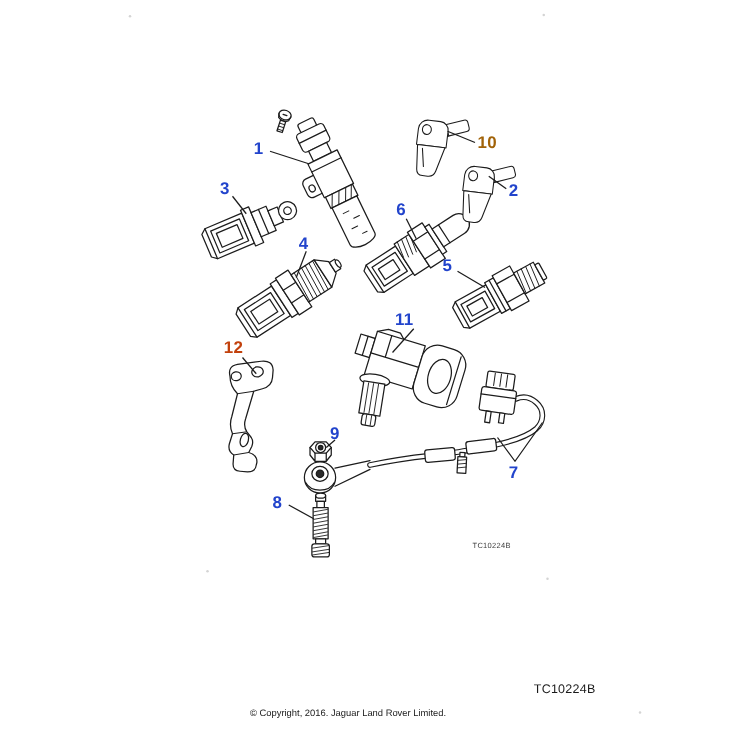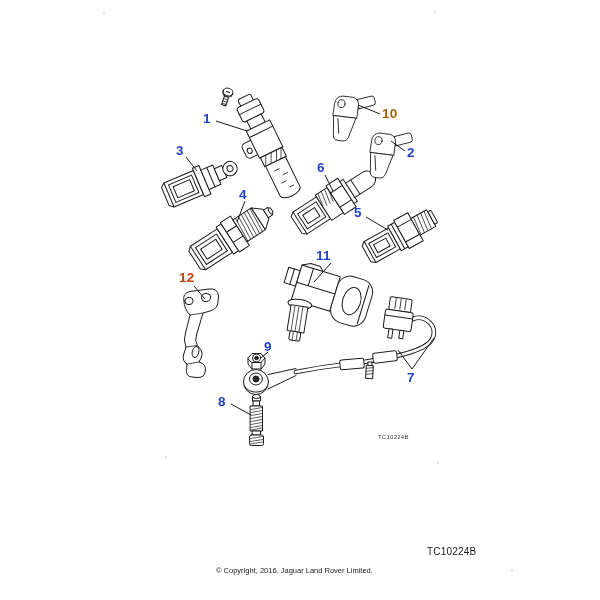--- a/index.html
+++ b/index.html
@@ -4,21 +4,21 @@
 <style>
   html,body{margin:0;padding:0;background:#fff;}
   .canvas{position:relative;width:600px;height:600px;background:#ffffff;
           font-family:"Liberation Sans",sans-serif;overflow:hidden;}
   svg{position:absolute;left:0;top:0;}
   .lineart{fill:#ffffff;stroke:#1c1c1c;stroke-width:1;stroke-linecap:round;stroke-linejoin:round;}
   .callout{position:absolute;font-weight:bold;font-size:13.5px;line-height:1;
            letter-spacing:.2px;cursor:pointer;}
   .inline-code{position:absolute;left:378px;top:434px;font-size:6px;letter-spacing:.25px;color:#3c3c3c;}
   .footer-code{position:absolute;left:427px;top:546px;font-size:10px;color:#1a1a1a;letter-spacing:.2px;}
-  .copyright{position:absolute;left:216px;top:566px;font-size:7.5px;color:#1a1a1a;}
+  .copyright{position:absolute;left:200px;top:566px;font-size:7.5px;color:#1a1a1a;}
 </style>
 </head>
 <body>
 
 <div class="canvas">
 
   <svg width="600" height="600" viewBox="0 0 600 600">
     <defs>
       <g id="camsensor" class="lineart">
         <g transform="translate(25,9) rotate(-21)">

